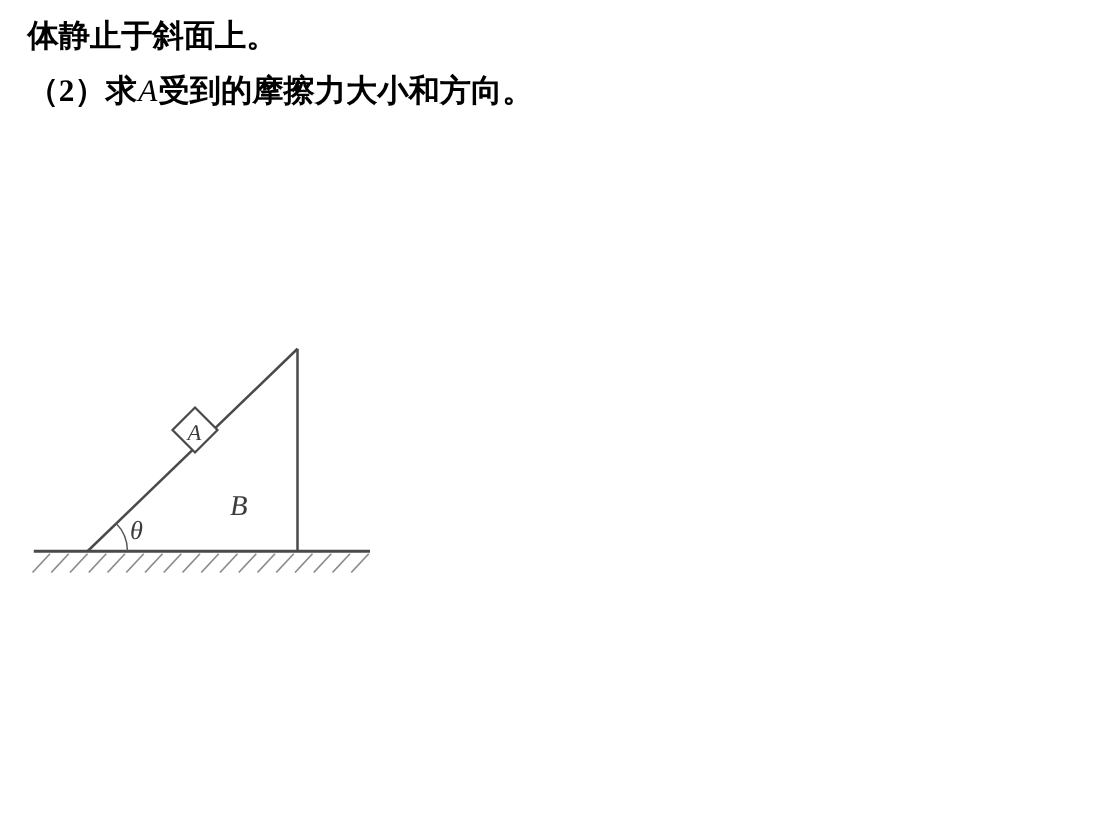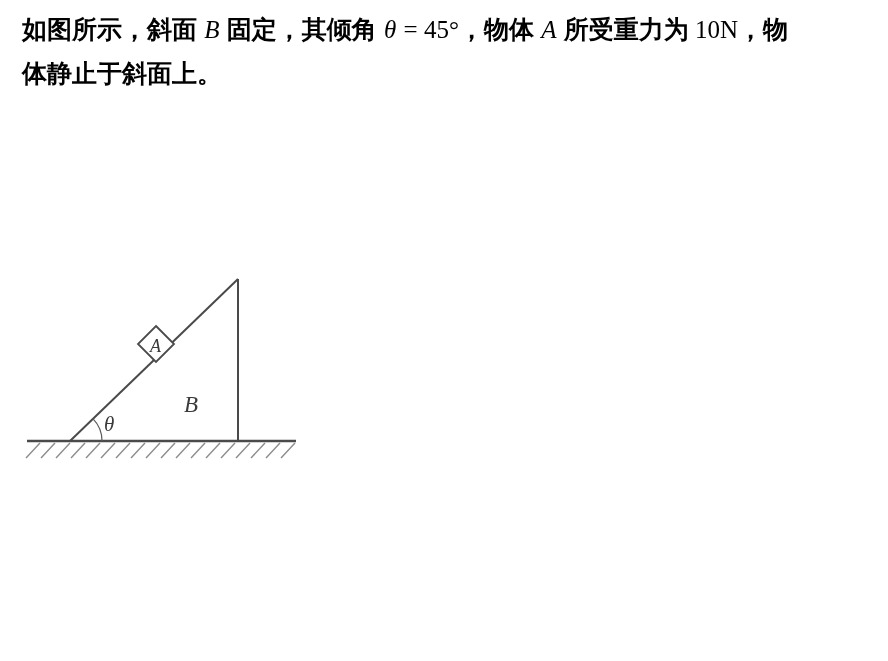--- a/index.html
+++ b/index.html
@@ -32,22 +32,22 @@
   .svg-label{
     font-family:"Liberation Serif","DejaVu Serif",serif;
     font-style:italic;
     fill:#3b3b3b;
   }
 </style>
 </head>
 <body>
 
 <div class="problem-text">
-  <div class="pline"><span>如图所示，斜面 </span><span class="var">B</span><span> 固定，其倾角 </span><span class="var">θ</span><span class="math"> = 45°</span><span>，物体 </span><span class="var">A</span><span> 所受重力为 </span><span class="math">10N</span><span>，物</span></div>
   <div class="pline">体静止于斜面上。</div>
+  <div class="pline q"><span>（2）求</span><span class="var">A</span><span>受到的摩擦力大小和方向。</span></div>
 </div>
 
 <svg width="888" height="661" viewBox="0 0 888 661" aria-hidden="true">
   <g class="hatch">
       <line x1="26" y1="458" x2="40" y2="443"></line>
       <line x1="41" y1="458" x2="55" y2="443"></line>
       <line x1="56" y1="458" x2="70" y2="443"></line>
       <line x1="71" y1="458" x2="85" y2="443"></line>
       <line x1="86" y1="458" x2="100" y2="443"></line>
       <line x1="101" y1="458" x2="115" y2="443"></line>

